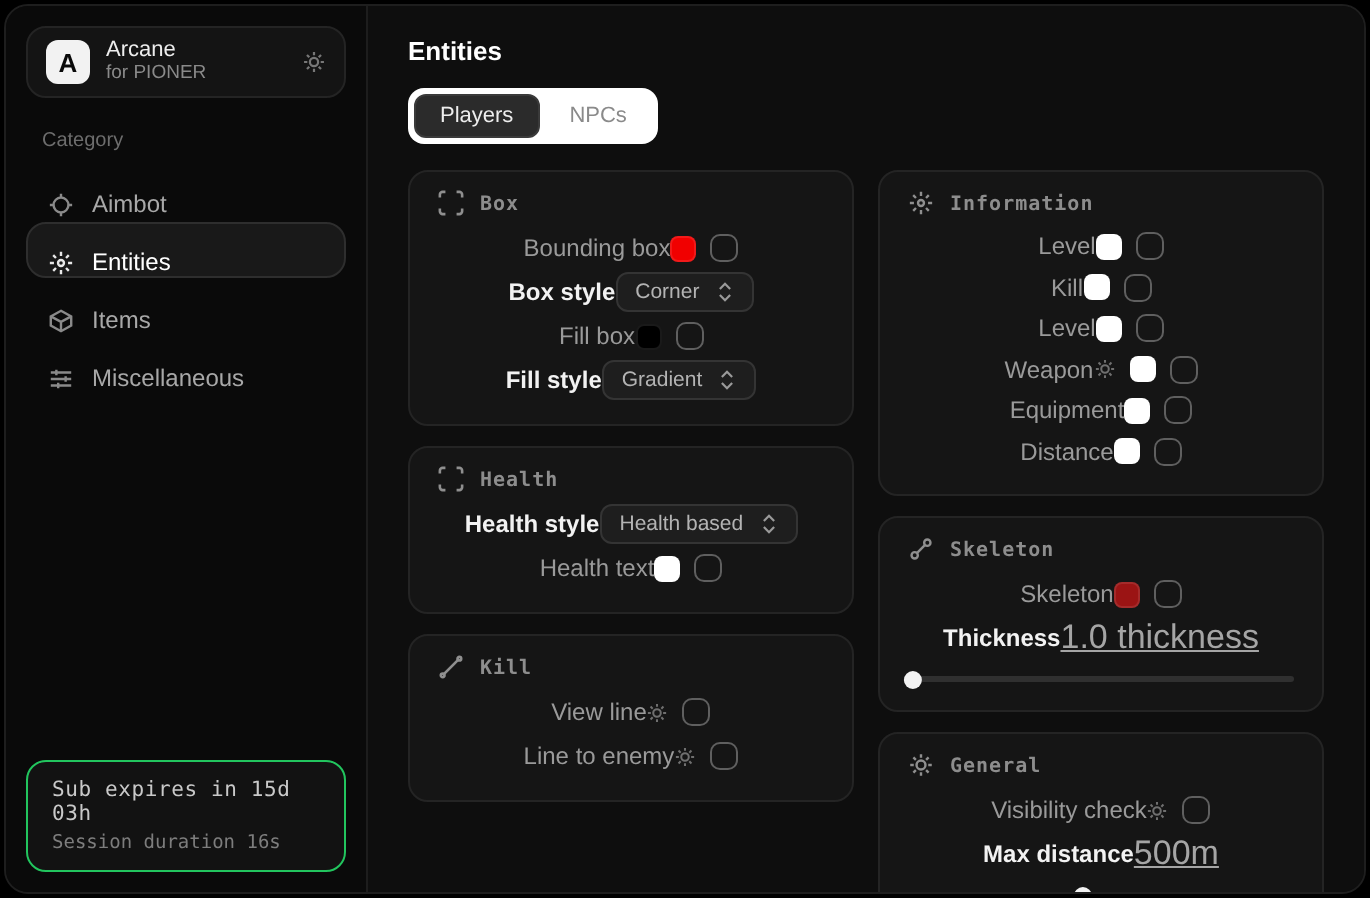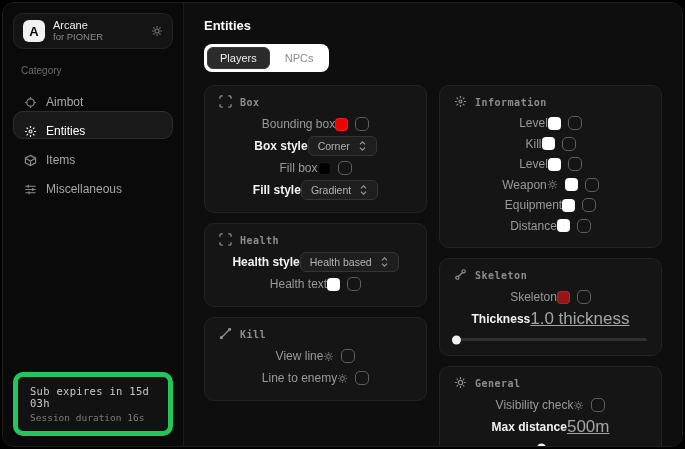--- a/index.html
+++ b/index.html
@@ -21,21 +21,21 @@
   .icon { display:inline-flex; align-items:center; justify-content:center; color:#8f8f8f; }
   .brand-gear { color:#777; cursor:pointer; }
   .category { margin:16px 8px 6px; font-size:10px; color:#6d6d6d; }
   .nav { display:flex; flex-direction:column; gap:1px; }
   .nav-item { height:28px; display:flex; align-items:flex-end; gap:9px; padding:0 10px;
     color:#a8a8a8; font-size:12px; border-radius:10px; border:1px solid transparent; cursor:pointer; }
   .nav-item .icon { color:#8a8a8a; }
   .nav-item.active { background:#191919; border-color:#2e2e2e; color:#fff; }
   .nav-item.active .icon { color:#e8e8e8; }
   .session-card { position:absolute; left:10px; right:10px; bottom:10px; background:#121212;
-    border:5px solid #22c55e; border-radius:10px; padding:8px 12px;
+    border:1px solid #22c55e; border-radius:10px; padding:8px 12px;
     font-family:"DejaVu Sans Mono", monospace; }
   .session-line1 { font-size:10.5px; color:#c9c9c9; letter-spacing:0.3px; }
   .session-line2 { font-size:9.5px; color:#7d7d7d; margin-top:3px; }
 
   
   .main { flex:1; padding:15px 20px 14px; background:#0e0e0e; }
   .page-title { font-size:13px; font-weight:bold; color:#fff; }
   .tabs { margin-top:11px; display:inline-flex; background:#ffffff; border-radius:8px; padding:3px; gap:2px; }
   .tab { font-size:11px; padding:4px 12px; border-radius:6px; color:#8a8a8a; cursor:pointer;
     border:1px solid transparent; }

